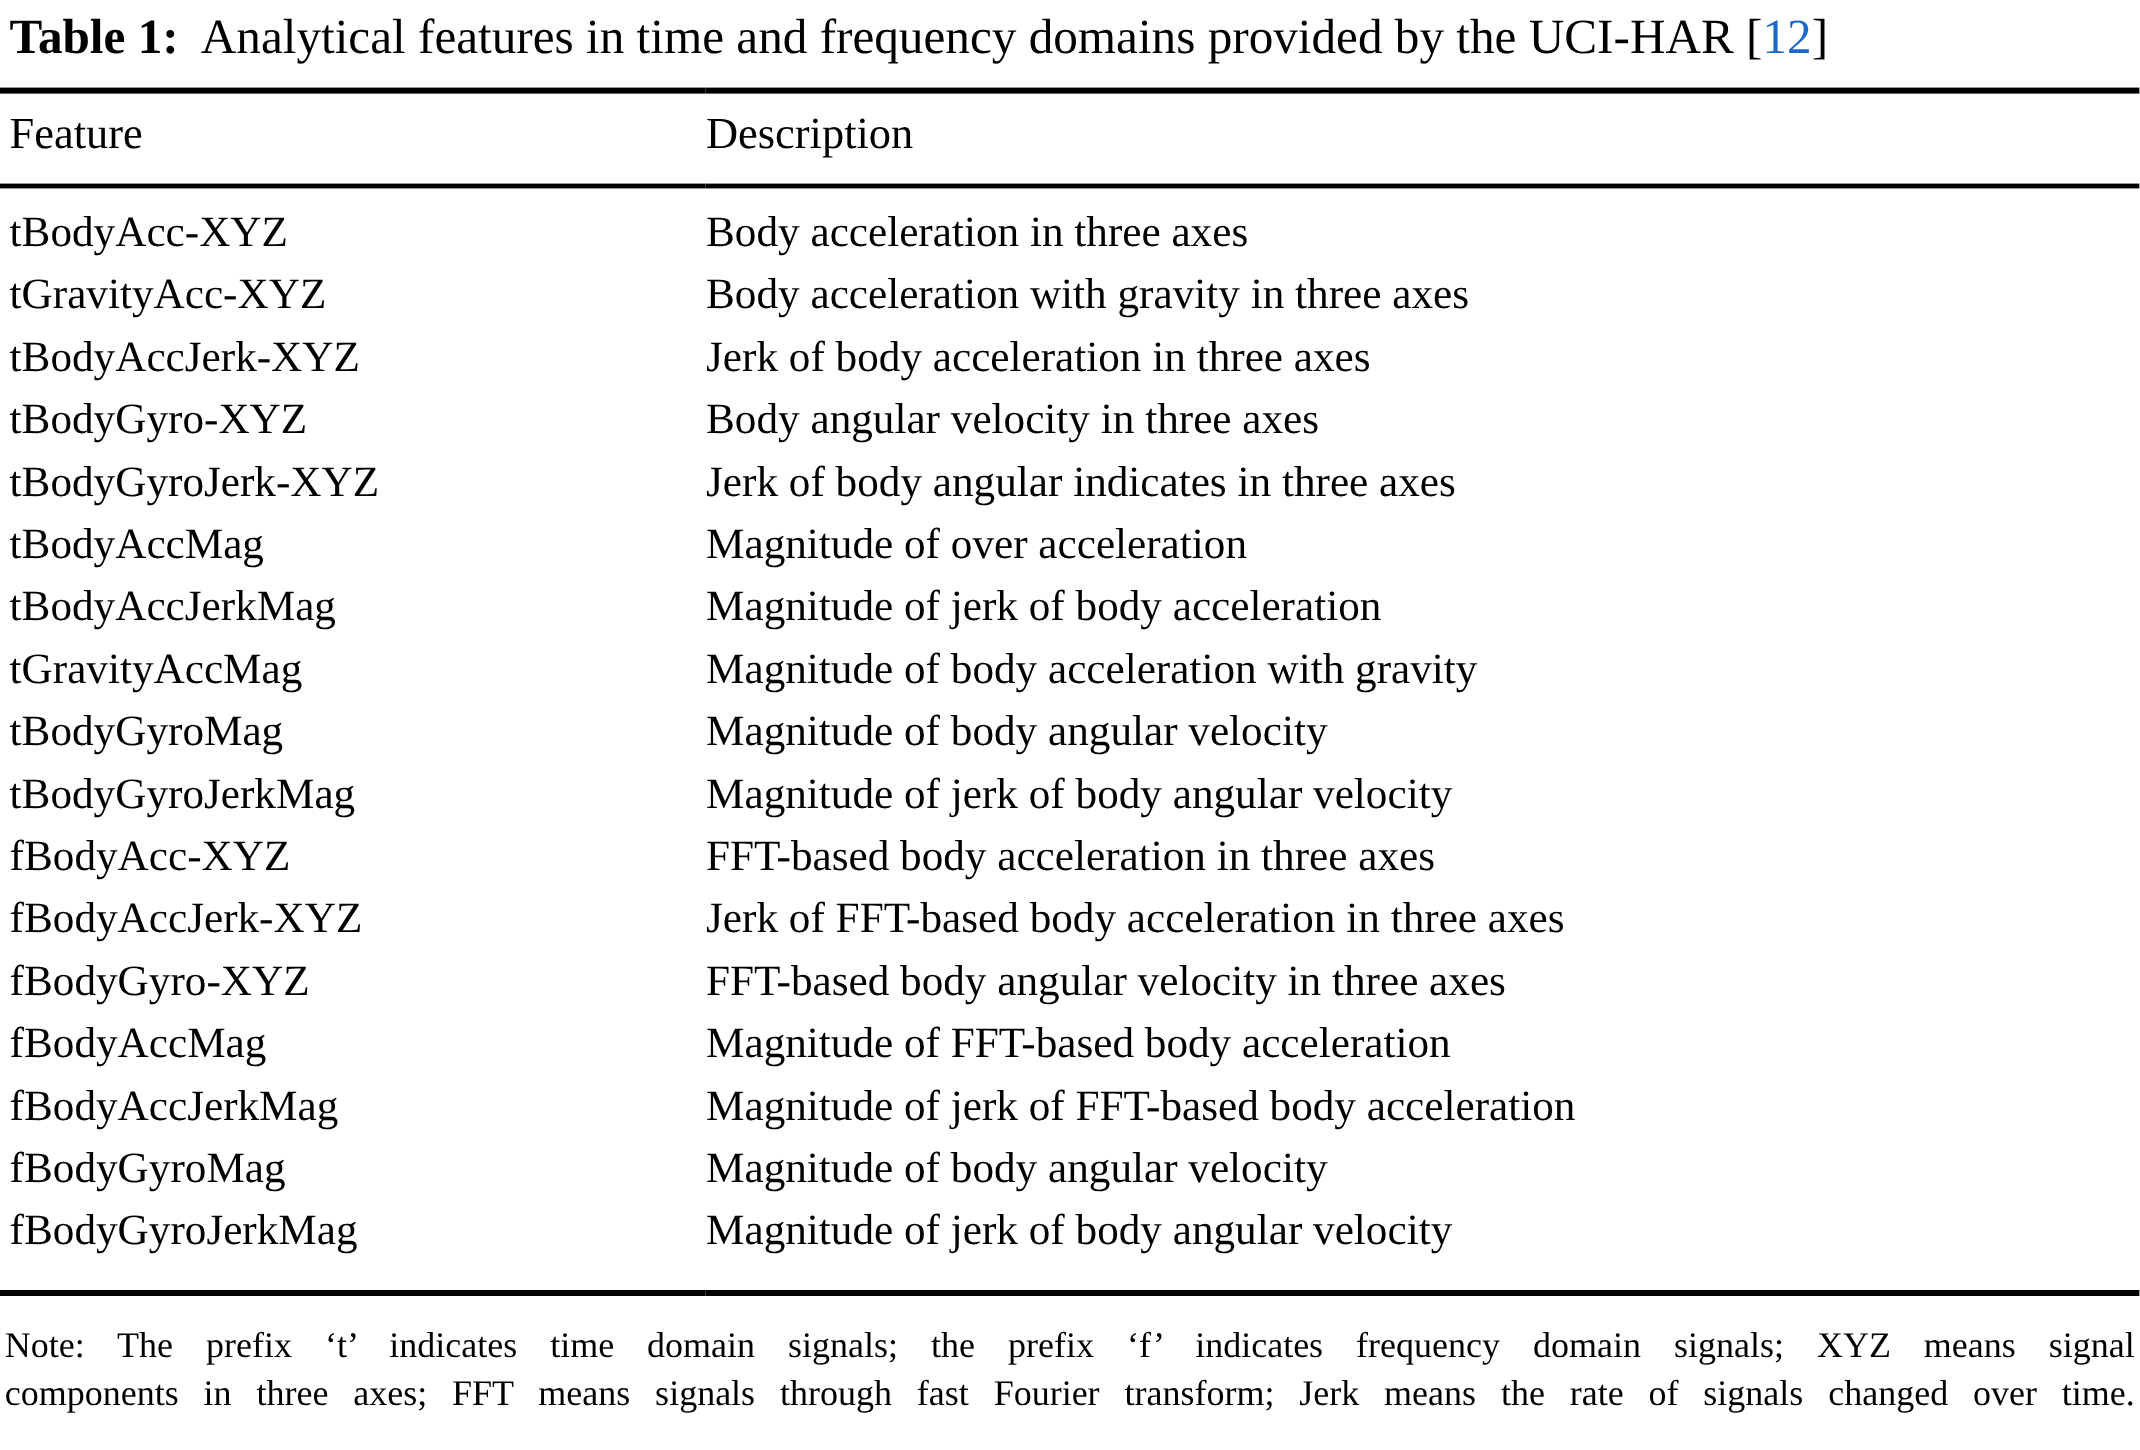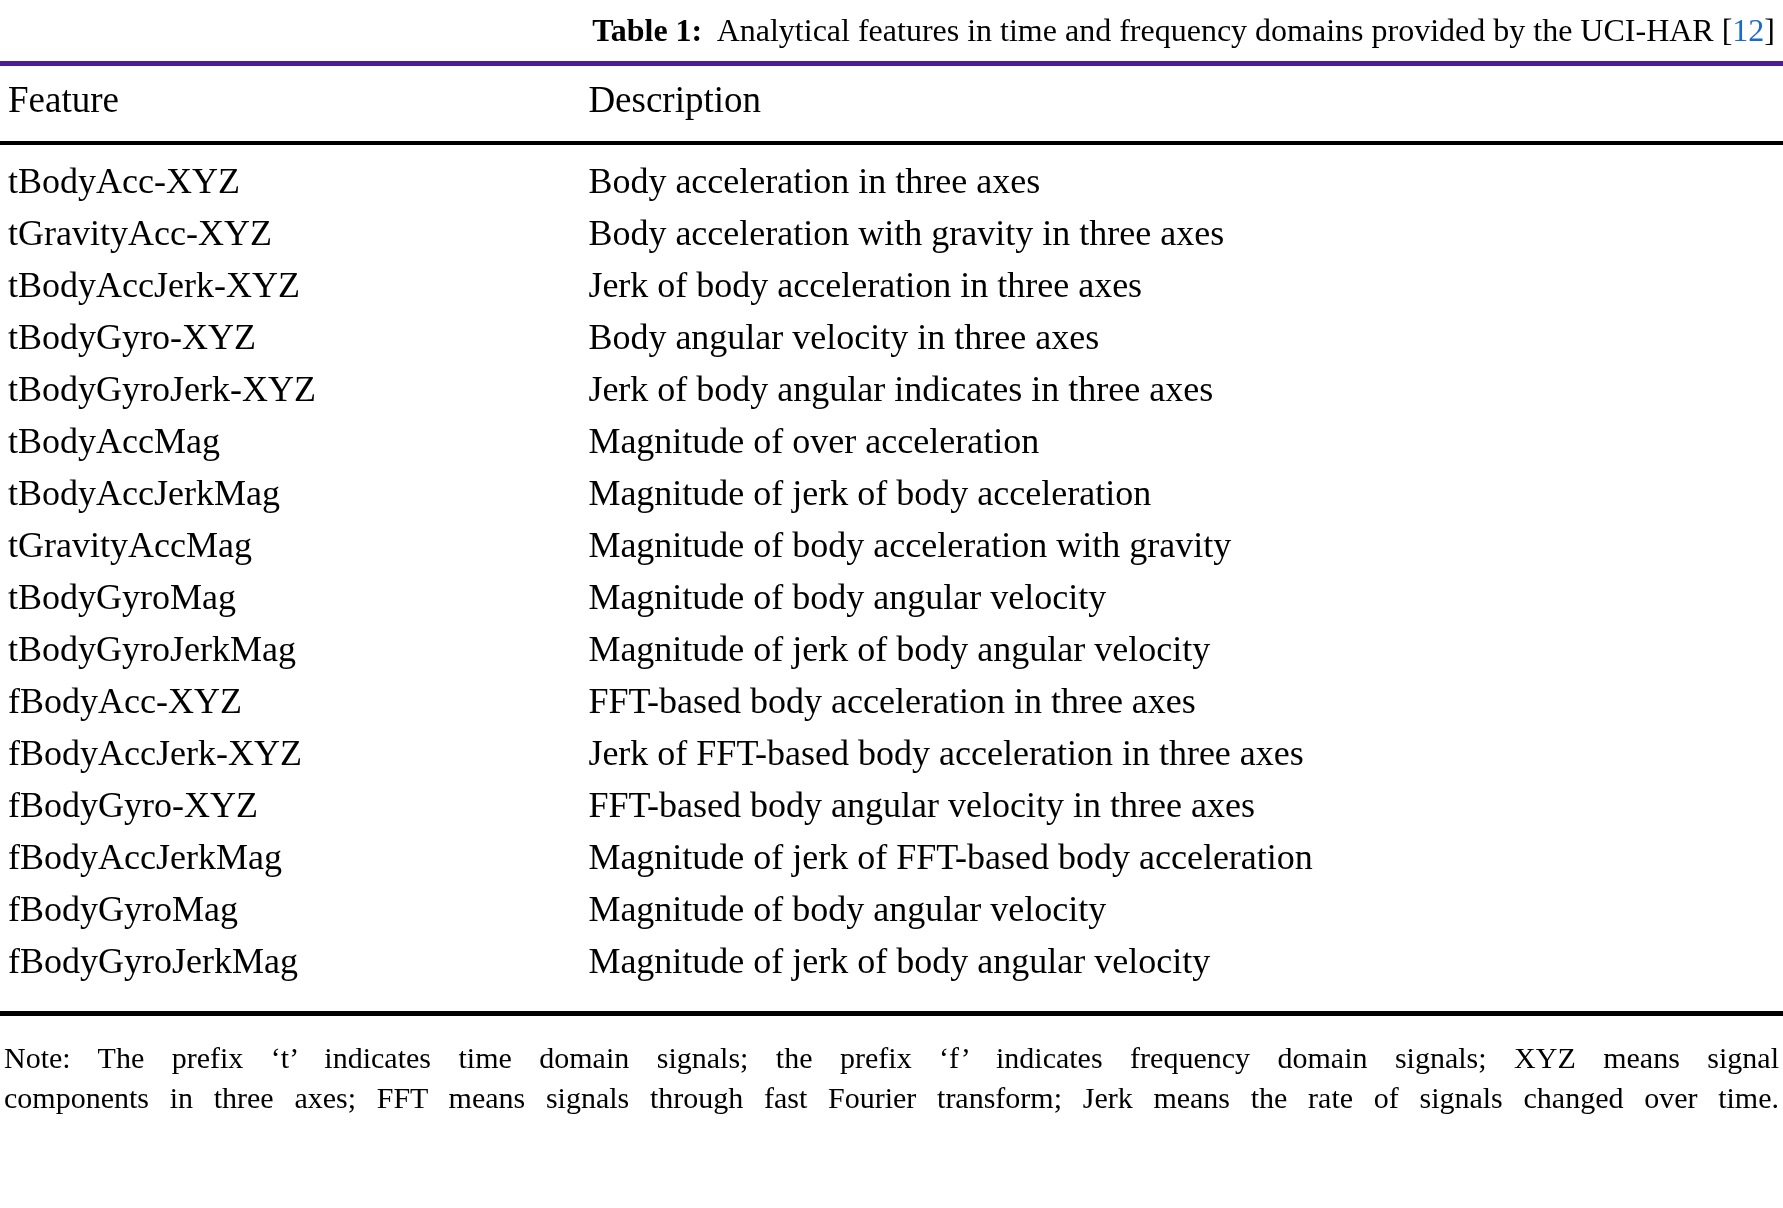--- a/index.html
+++ b/index.html
@@ -14,40 +14,39 @@
     font-family: "Liberation Serif", "DejaVu Serif", serif;
     color: #000000;
   }
   .page {
     width: 1783px;
     height: 1208px;
     box-sizing: border-box;
     padding-top: 4px;
   }
   .caption {
-    font-size: 32px;
+    font-size: 41px;
     line-height: 52px;
     padding: 0 8px;
     white-space: nowrap;
-    text-align: right;
   }
   .caption .caption-label {
     font-weight: bold;
     margin-right: 0.45em;
   }
   .caption .cite {
     color: #1b6ac9;
     cursor: pointer;
     text-decoration: none;
   }
   table.features {
     width: 100%;
     border-collapse: collapse;
-    margin-top: 5px;
-    border-top: 5px solid #4c1d95;
+    margin-top: 17px;
+    border-top: 5px solid #000000;
     border-bottom: 5px solid #000;
   }
   table.features th {
     font-size: 37px;
     font-weight: normal;
     text-align: left;
     vertical-align: middle;
     padding: 14px 0 20px 0;
     border-bottom: 4px solid #000;
     line-height: 1.1;
@@ -139,20 +138,24 @@
         </tr>
         <tr>
           <td>fBodyAccJerk-XYZ</td>
           <td>Jerk of FFT-based body acceleration in three axes</td>
         </tr>
         <tr>
           <td>fBodyGyro-XYZ</td>
           <td>FFT-based body angular velocity in three axes</td>
         </tr>
         <tr>
+          <td>fBodyAccMag</td>
+          <td>Magnitude of FFT-based body acceleration</td>
+        </tr>
+        <tr>
           <td>fBodyAccJerkMag</td>
           <td>Magnitude of jerk of FFT-based body acceleration</td>
         </tr>
         <tr>
           <td>fBodyGyroMag</td>
           <td>Magnitude of body angular velocity</td>
         </tr>
         <tr>
           <td>fBodyGyroJerkMag</td>
           <td>Magnitude of jerk of body angular velocity</td>

